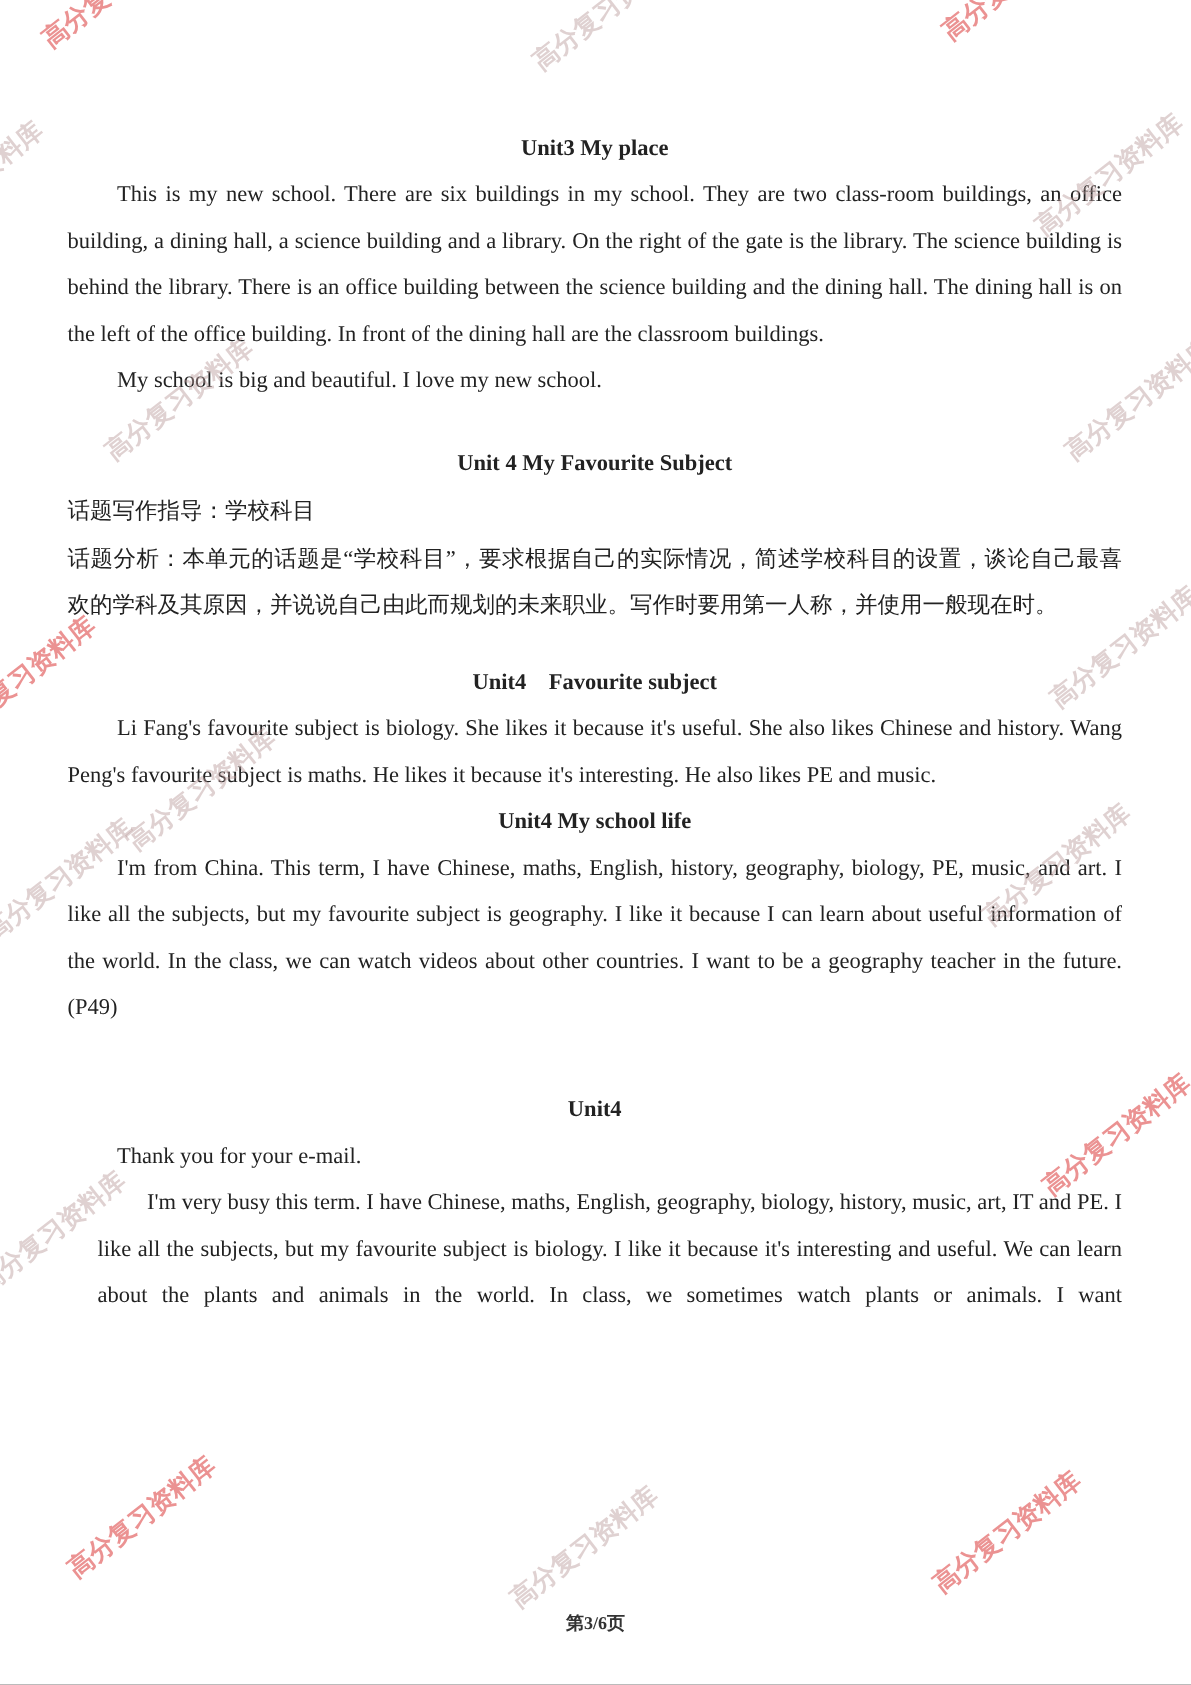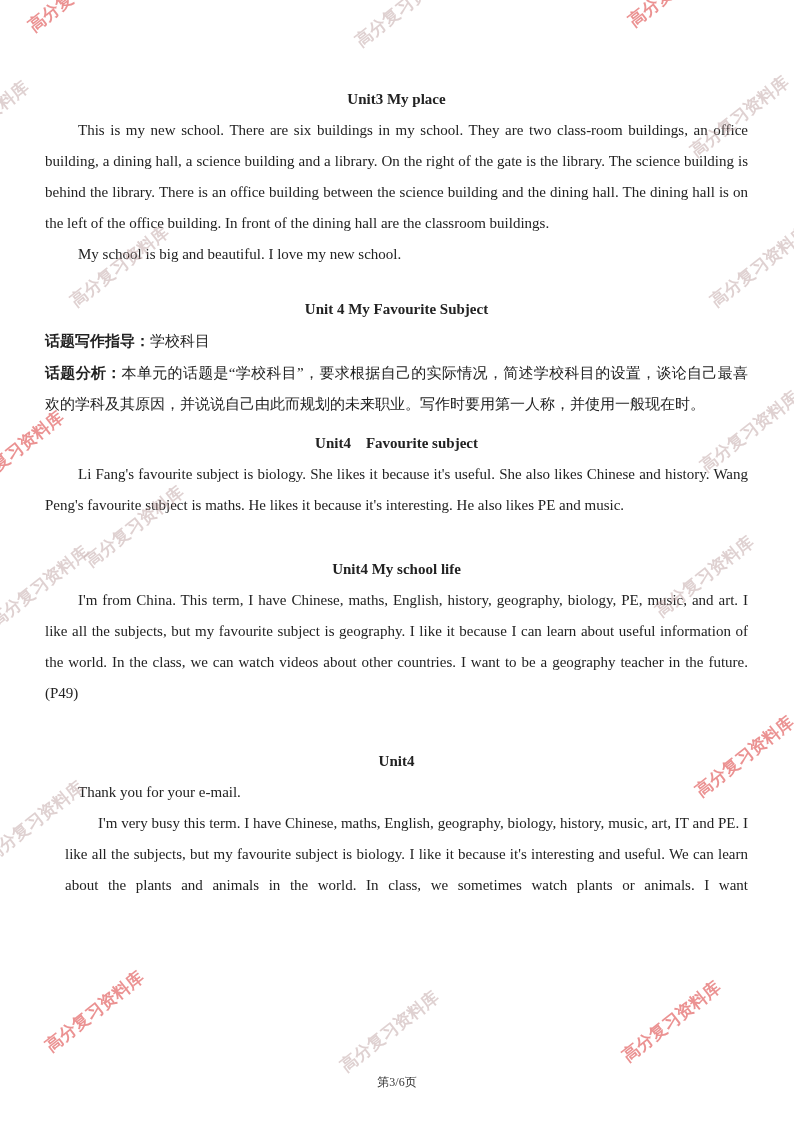--- a/index.html
+++ b/index.html
@@ -26,34 +26,35 @@
   .ind { text-indent:33px; }
   .justify-last { text-align-last:justify;margin-left:20px; }
   .heading {
     margin:0;
     font-weight:bold;
     text-align:center;
     white-space:pre-wrap;
   }
   .m-unit3  { margin-top:35px; }
   .m-unit4w { margin-top:24px; }
-  .m-fav    { margin-top:8px;  }
-  .m-life   { margin-top:33px; }
+  .m-fav    { margin-top:20px;  }
+  .m-life   { }
   .m-letter { margin-top:37px; }
   .cjk-label {
-    font-weight:bold;
+    font-weight:normal;
     font-family:"Liberation Sans","DejaVu Sans",sans-serif;
   }
   .footer {
     position:absolute;
     left:0; right:0; top:1074px;
     text-align:center;
     font-size:12px;
     color:#333;
     z-index:1;
+    font-weight:bold;
   }
   
   .wm-layer {
     position:absolute; inset:0;
     z-index:2;
     pointer-events:none;
   }
   .wm {
     position:absolute;
     white-space:nowrap;

